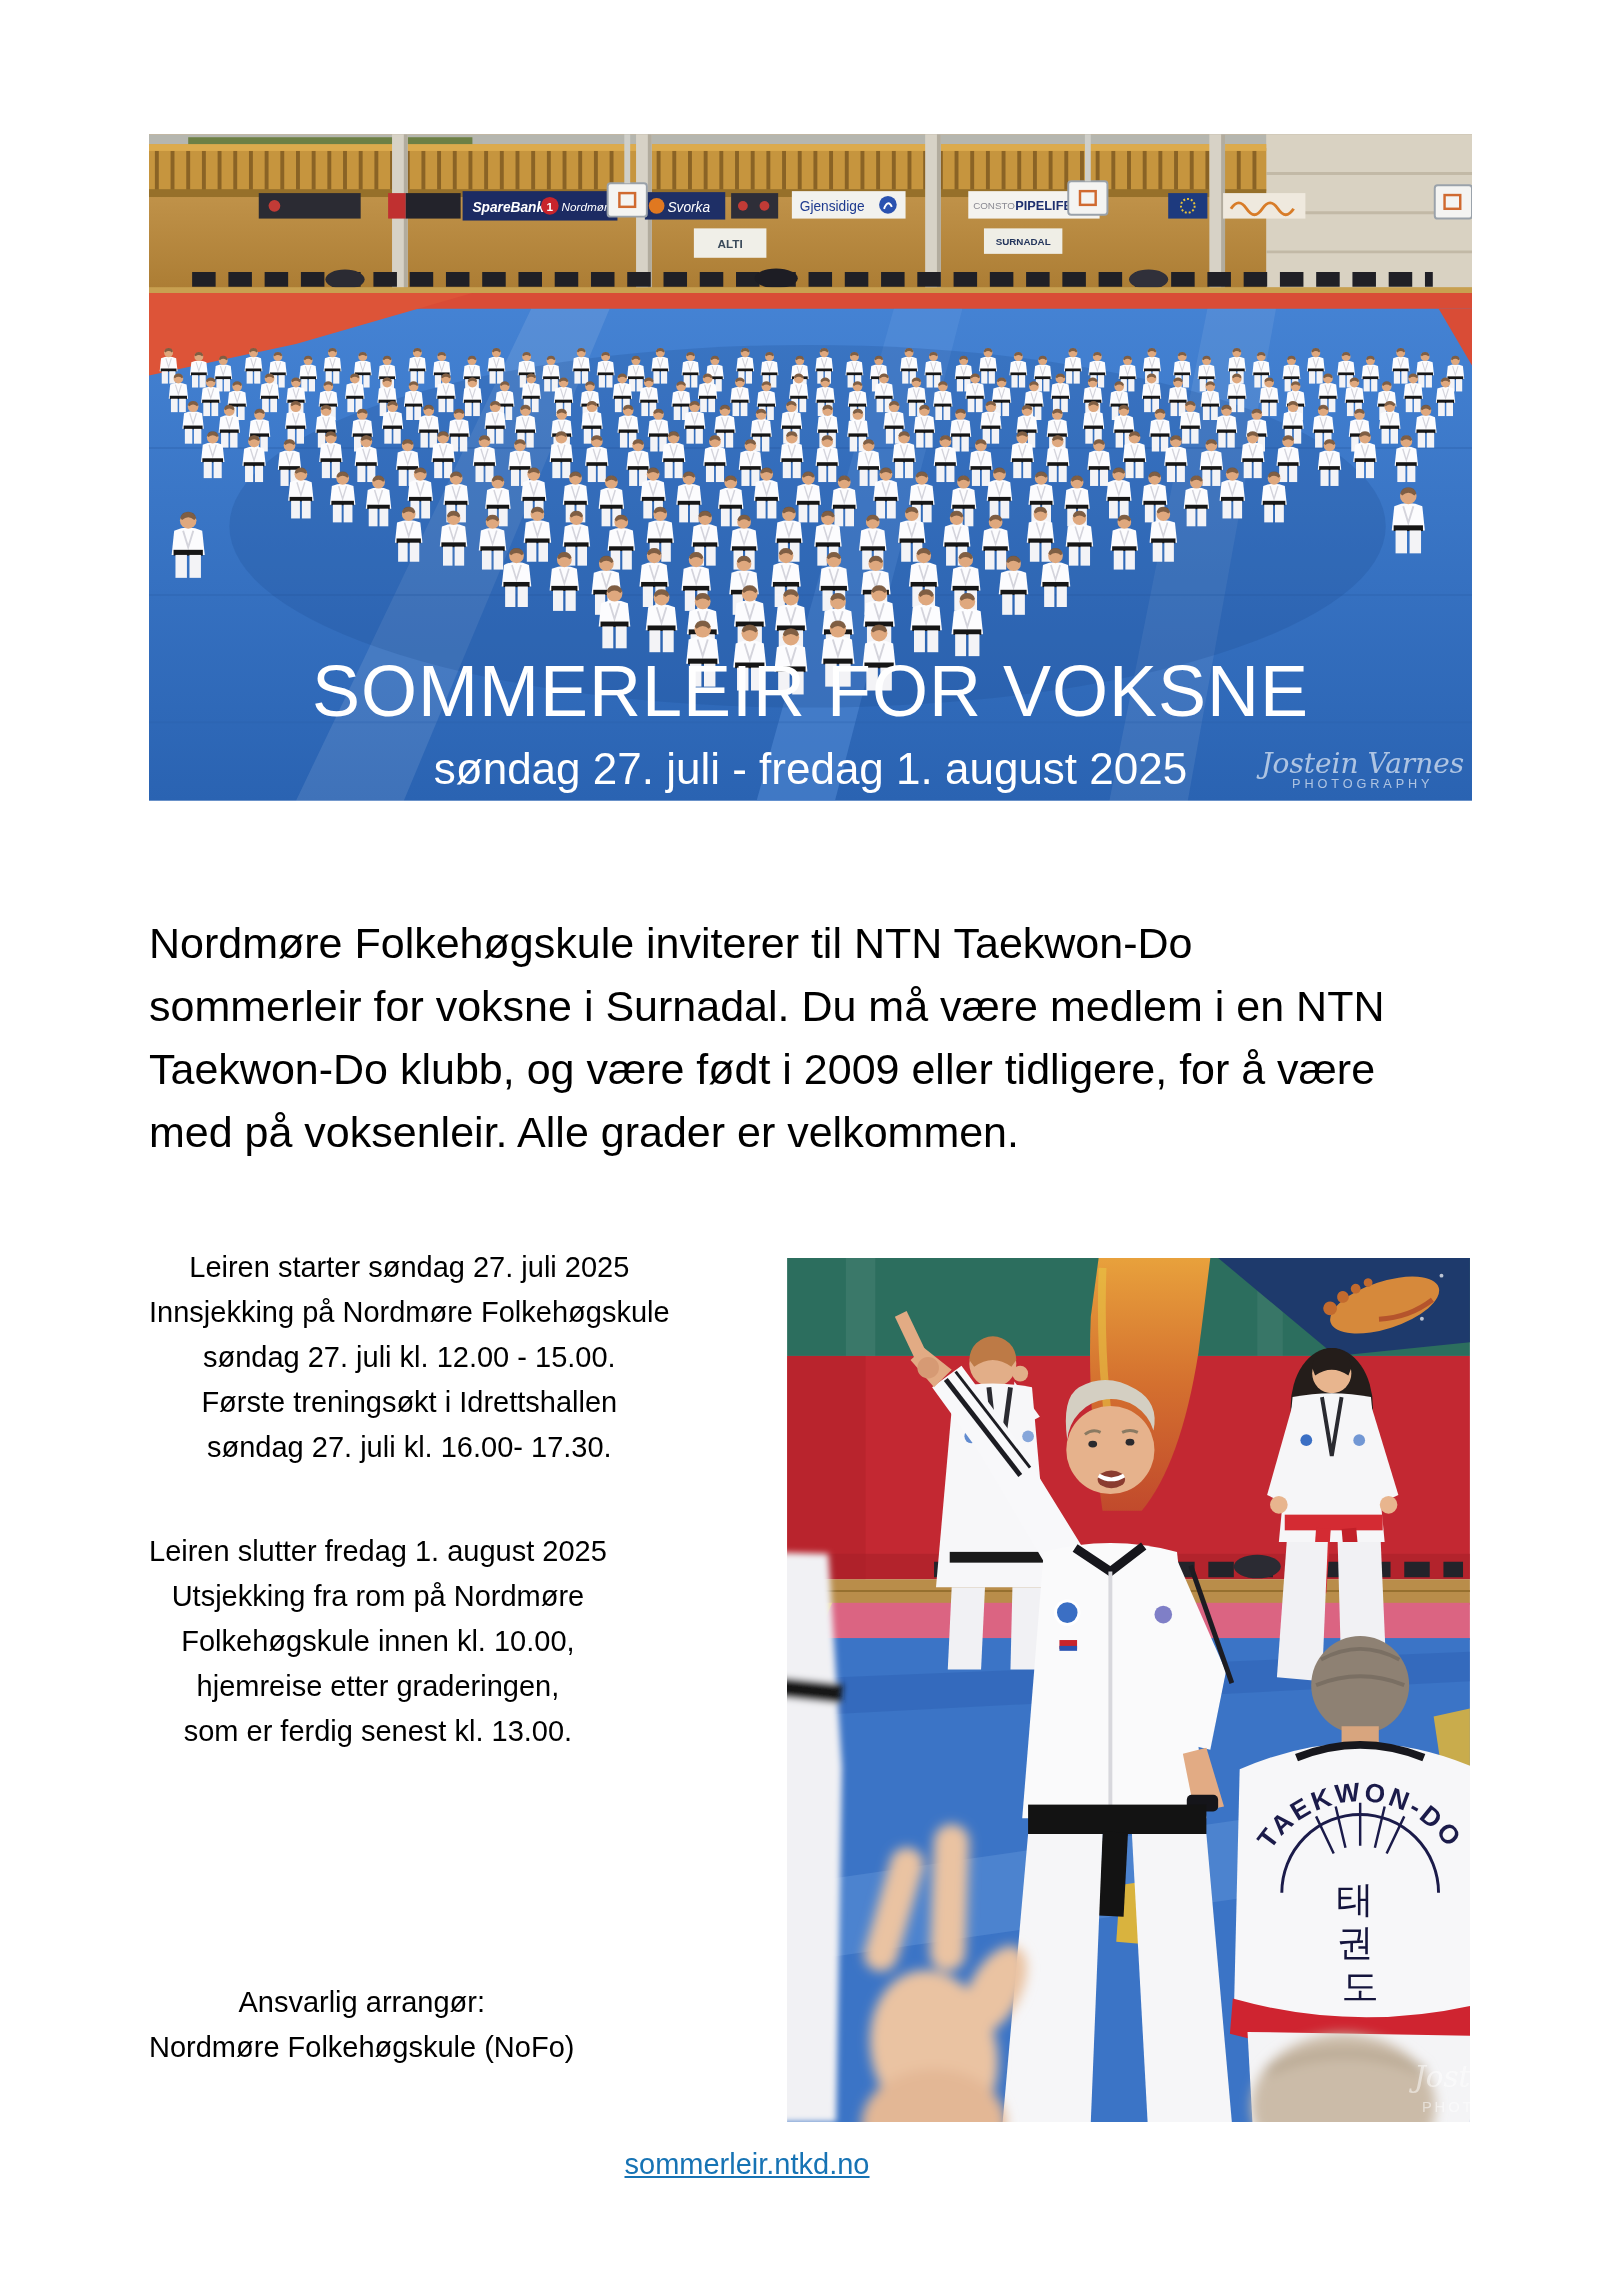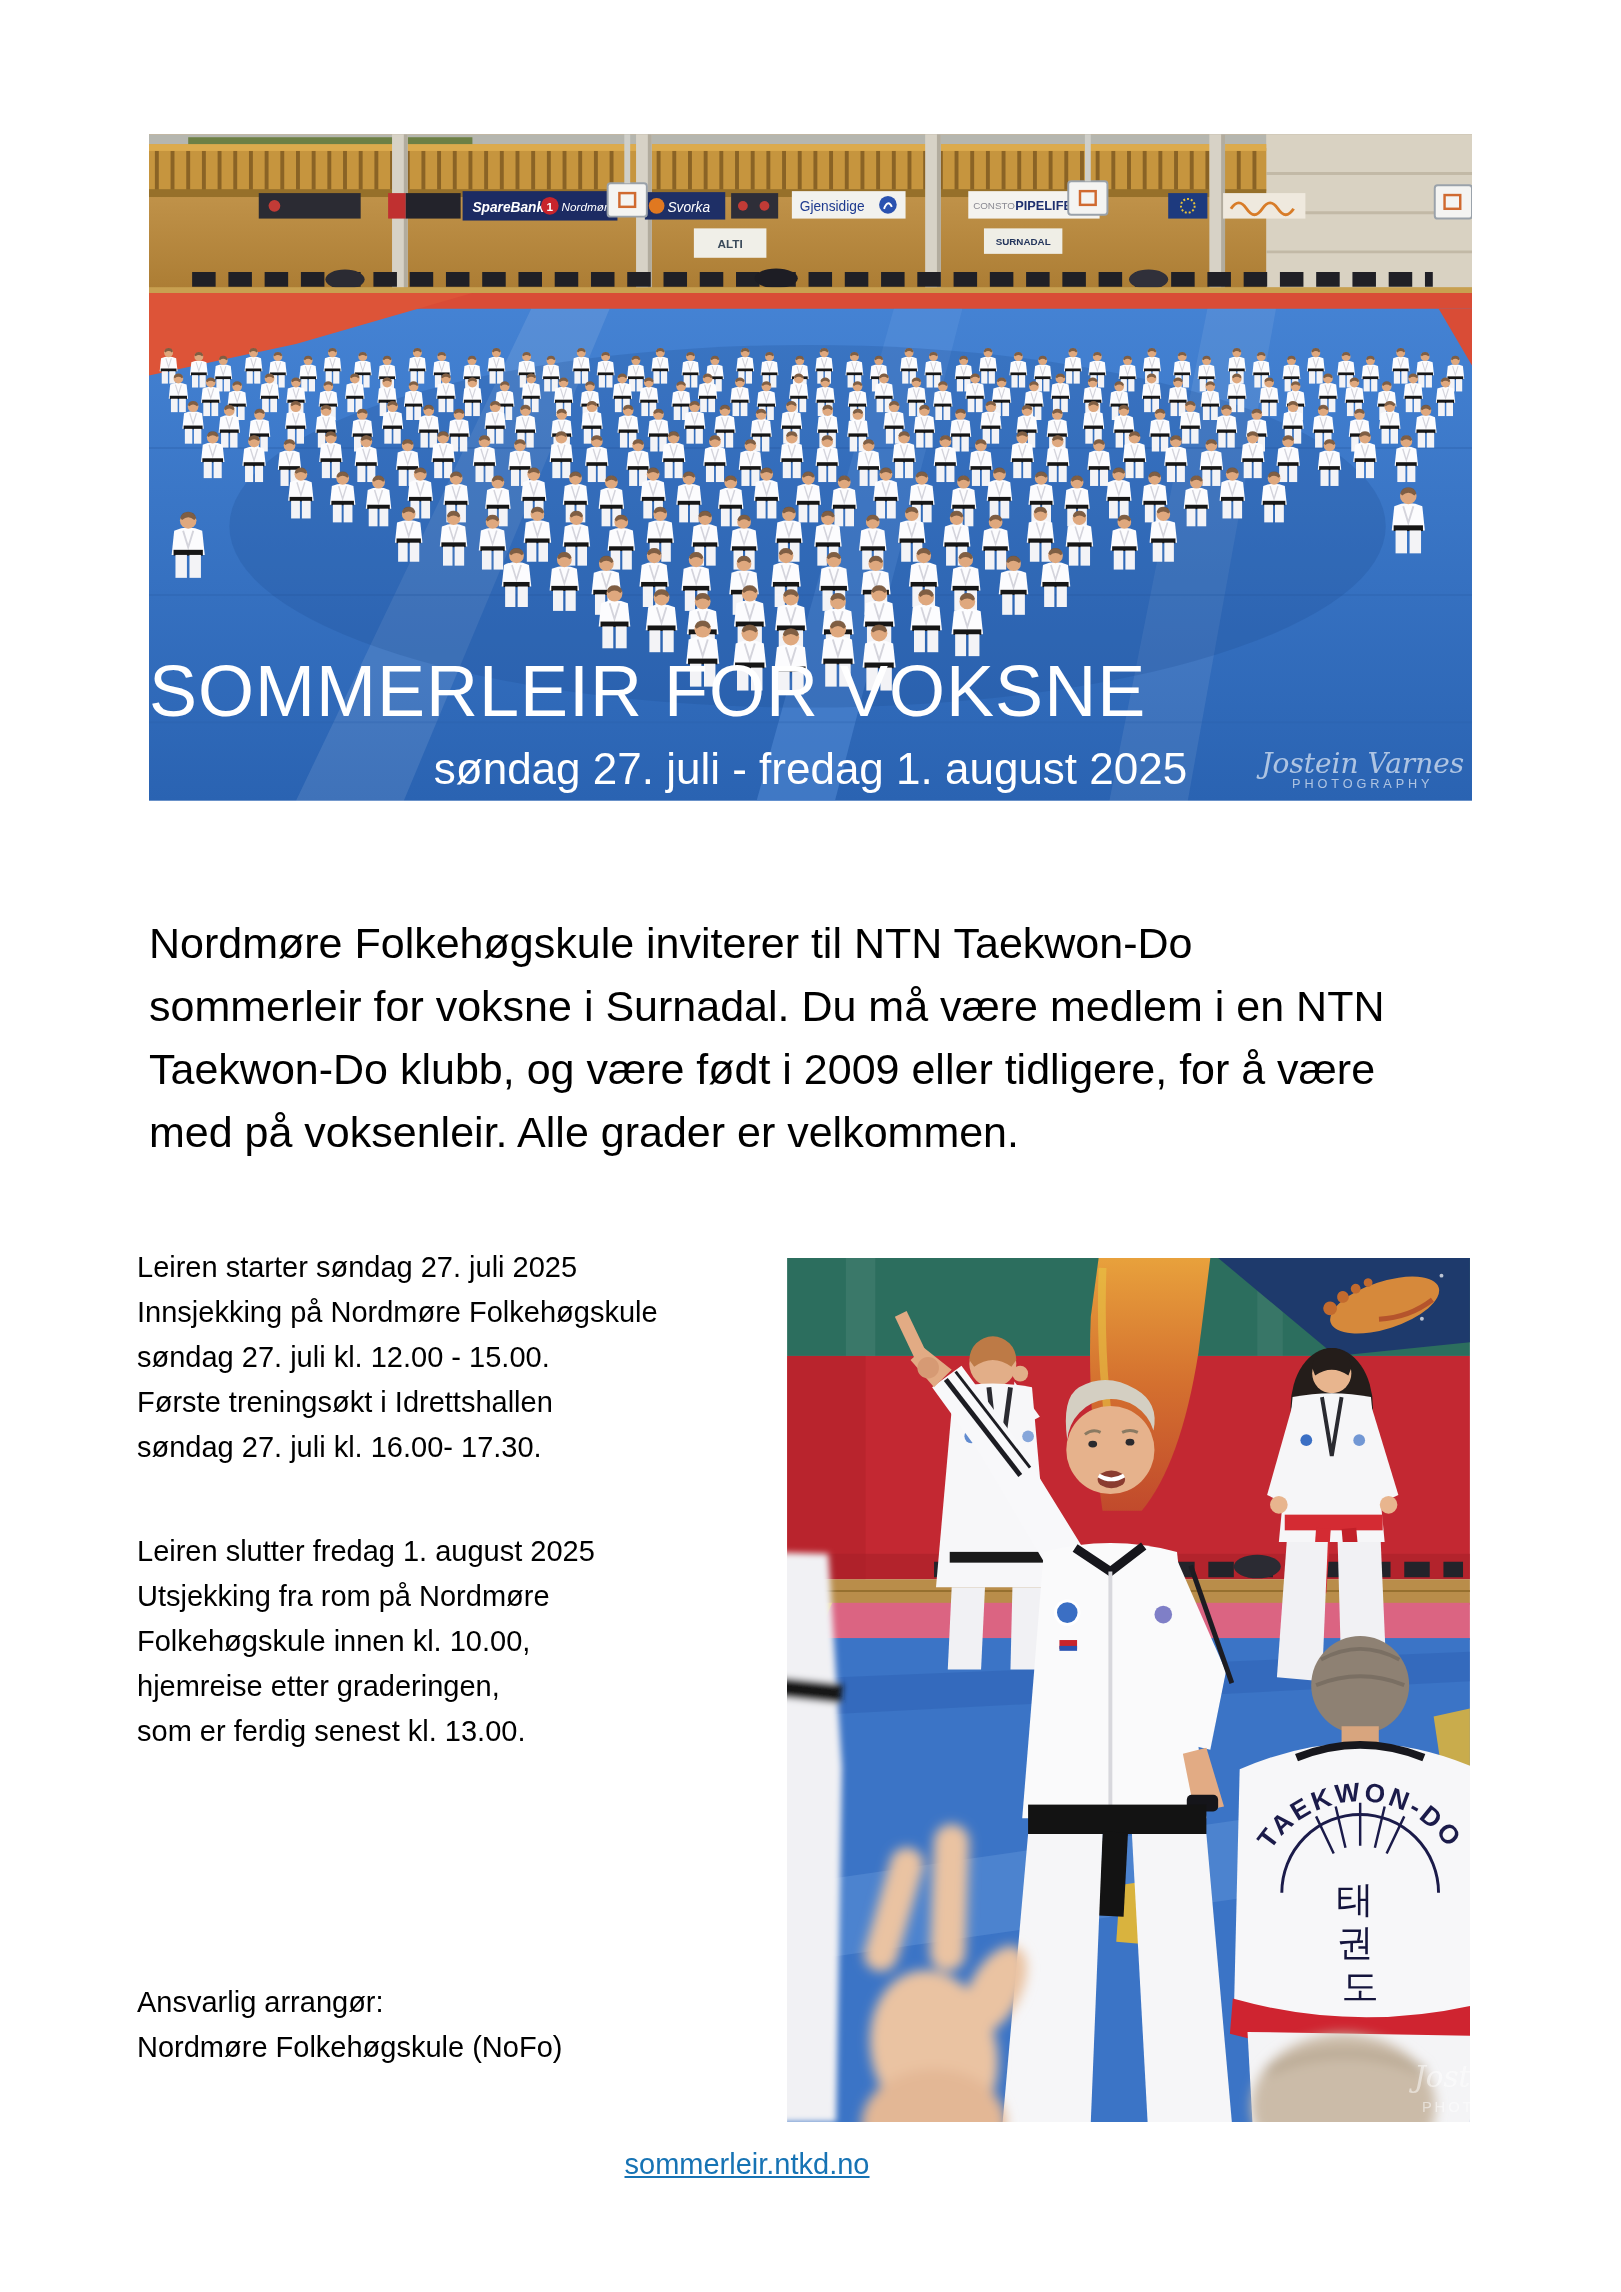--- a/index.html
+++ b/index.html
@@ -2,32 +2,32 @@
 <html><head>
 <meta charset="utf-8">
 <style>
   html,body{margin:0;padding:0;background:#ffffff;}
   .page{position:relative;width:1474px;height:2293px;background:#ffffff;
         font-family:"Liberation Sans",sans-serif;color:#000;overflow:hidden;}
 
   
   .hero{position:absolute;left:149px;top:134px;width:1323px;height:667px;overflow:hidden;}
   .hero svg{position:absolute;left:0;top:0;}
-  .hero-title{position:absolute;left:0;right:0;top:518px;text-align:left;
+  .hero-title{position:absolute;left:0;right:0;top:518px;text-align:center;
               color:#fff;font-size:72px;font-weight:400;letter-spacing:1px;line-height:1.1;}
   .hero-sub{position:absolute;left:0;right:0;top:610px;text-align:center;
             color:#fff;font-size:44px;font-weight:400;}
   .wm{position:absolute;right:7.8px;bottom:9.8px;color:rgba(255,255,255,.62);text-align:center;}
   .wm .sig{font-family:"DejaVu Serif",serif;font-style:italic;font-size:28px;line-height:25.5px;}
   .wm .lbl{font-size:12.7px;letter-spacing:3.9px;line-height:14.7px;}
 
   
   .intro{position:absolute;left:149px;top:912px;font-size:43px;line-height:63px;
          white-space:pre;}
-  .block{position:absolute;left:137px;font-size:29px;line-height:45px;white-space:pre;}
+  .block{position:absolute;left:149px;font-size:29px;line-height:45px;white-space:pre;text-align:center;}
   .b1{top:1245px}.b2{top:1529px}.b3{top:1813px}.b4{top:1980px}
   .email-row{white-space:pre;}
   a.doclink{color:#1673b4;text-decoration:underline;cursor:pointer;}
 
   
   .action{position:absolute;left:787px;top:1258px;width:683px;height:864px;overflow:hidden;}
 
   
   .footer{position:absolute;left:0;right:0;top:2145px;text-align:center;
           font-size:29px;line-height:39px;padding-left:20px;}

